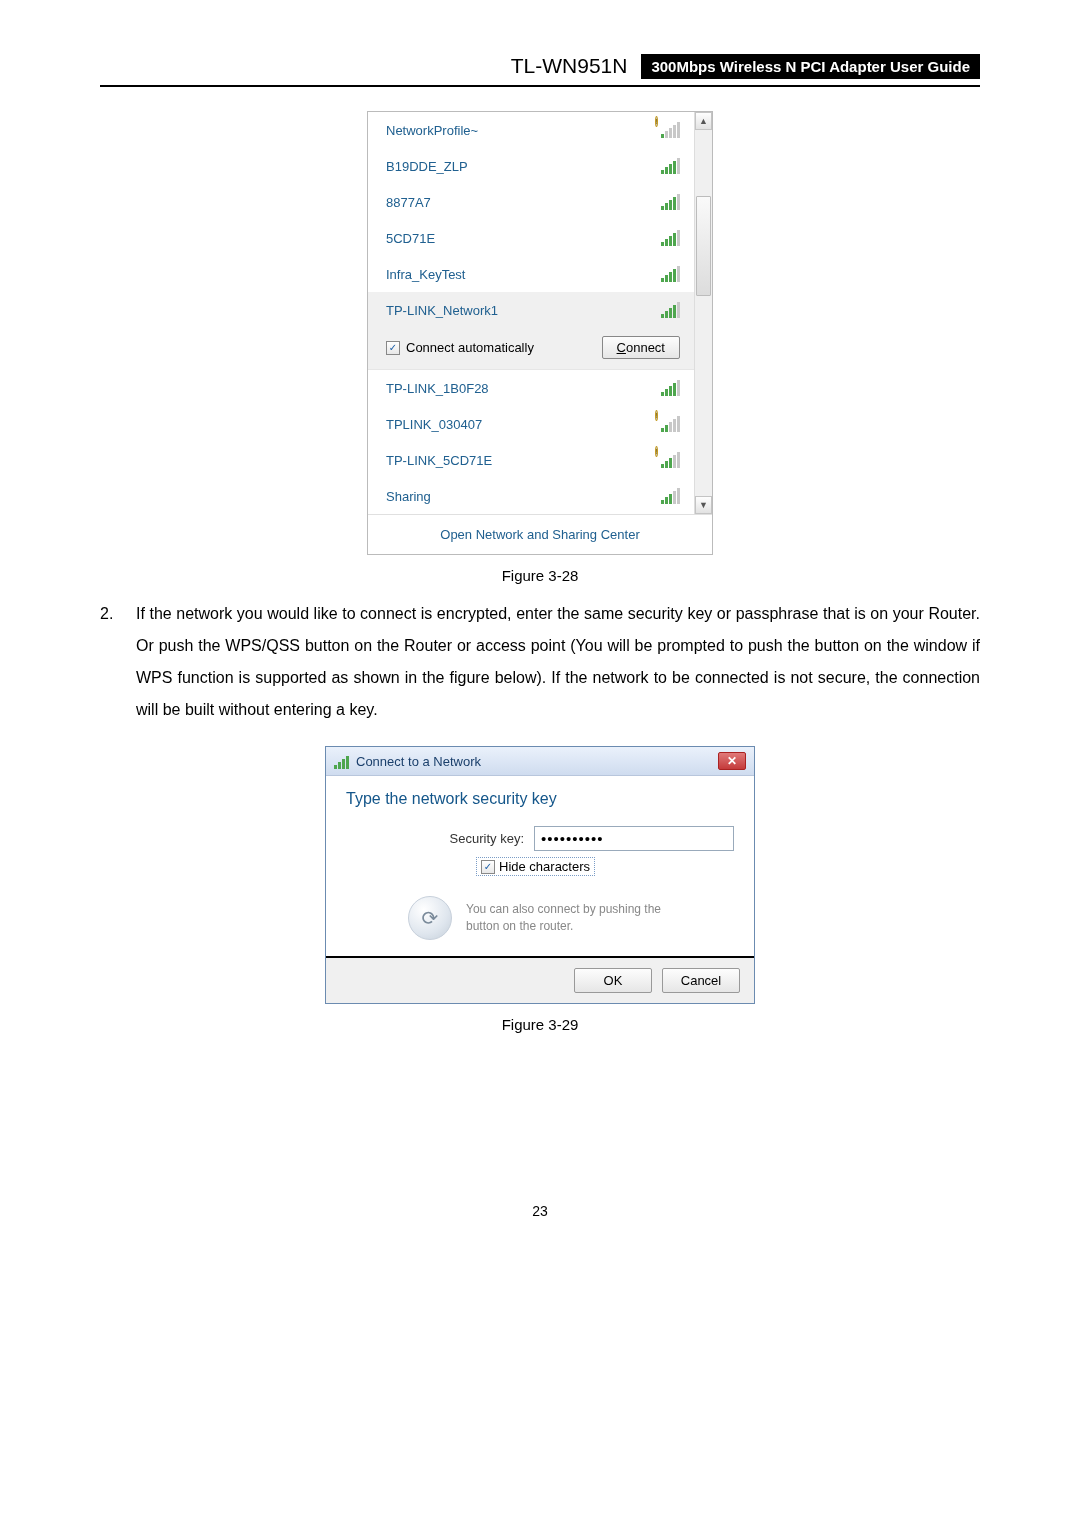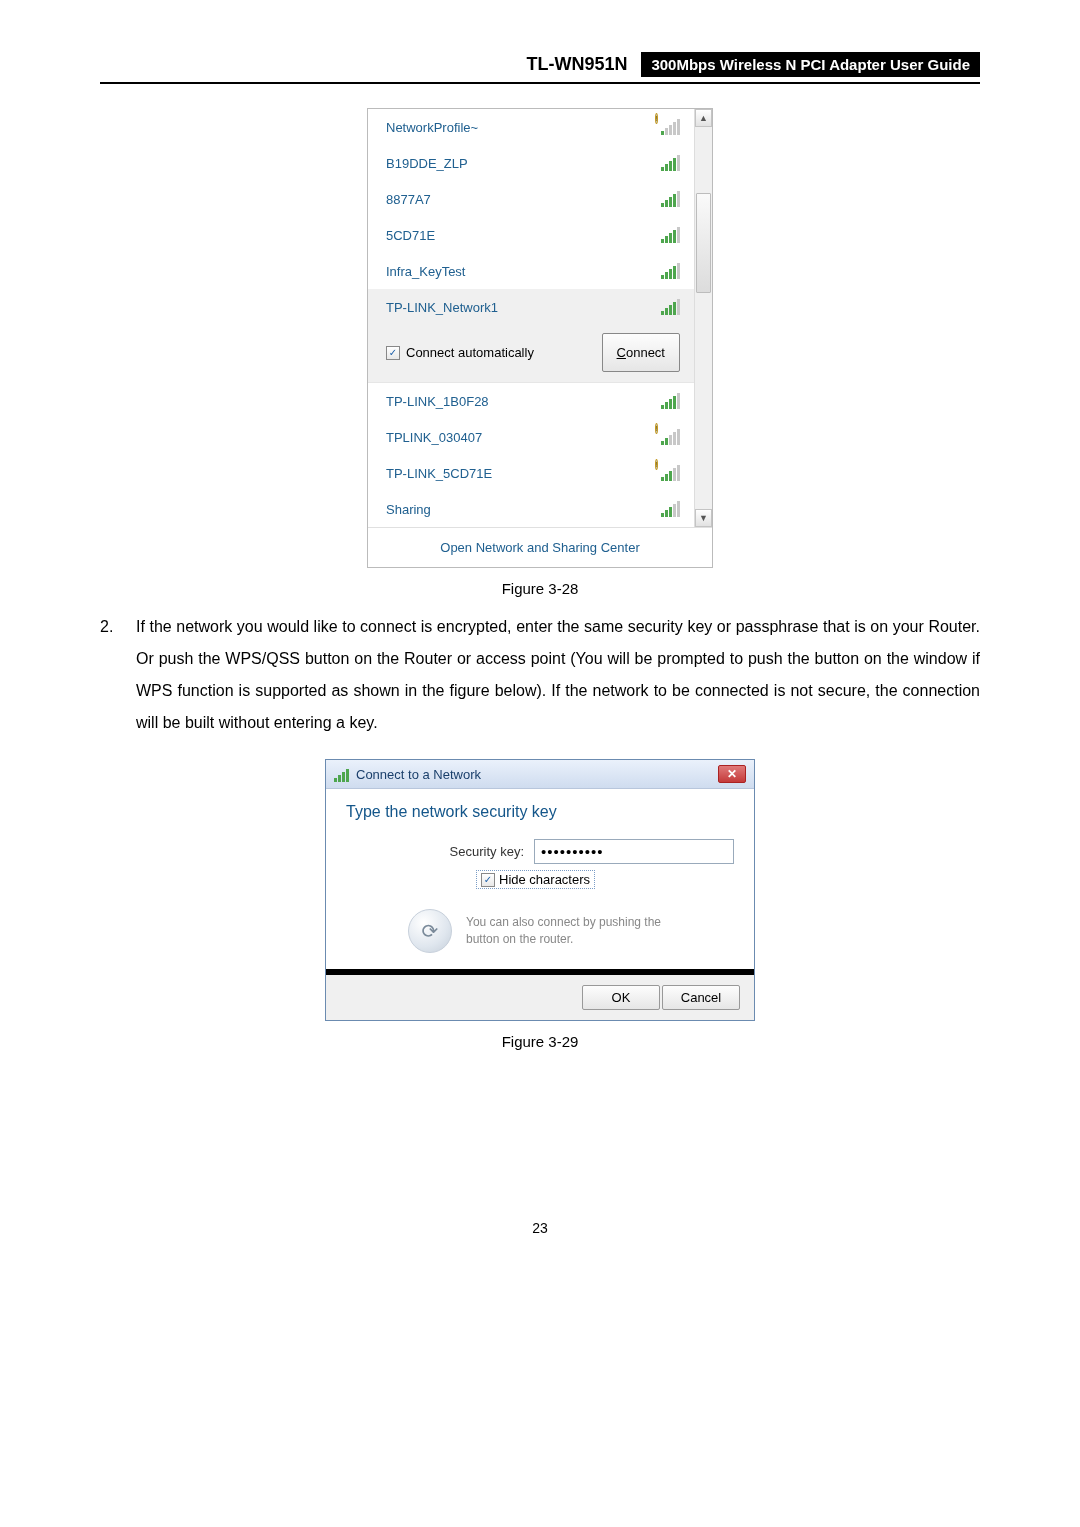--- a/index.html
+++ b/index.html
@@ -17,22 +17,22 @@
   .header-bar {
     border-bottom: 2px solid #000;
     padding-bottom: 3px;
     margin-bottom: 24px;
     text-align: right;
   }
   .header-inner {
     display: inline-block;
   }
   .model {
-    font-weight: bold;
-    font-size: 18px;
+    font-weight: normal;
+    font-size: 21px;
     padding: 4px 14px;
     display: inline-block;
     vertical-align: middle;
   }
   .guide-title {
     background: #000;
     color: #fff;
     font-weight: bold;
     font-size: 15px;
     padding: 4px 10px;
@@ -85,21 +85,21 @@
     width: 14px; height: 14px;
     border: 1px solid #888;
     background: linear-gradient(#fff,#e8e8e8);
     display: inline-flex;
     align-items: center; justify-content: center;
     font-size: 10px; color: #1a5ea8;
   }
   .btn-connect {
     border: 1px solid #888;
     background: linear-gradient(#fdfdfd,#e6e6e6);
-    padding: 11px 14px;
+    padding: 3px 14px;
     font-size: 13px;
     border-radius: 2px;
   }
   .btn-connect .ul { text-decoration: underline; }
   .signal {
     display: inline-flex;
     align-items: flex-end;
     gap: 1px;
     height: 16px;
     position: relative;
@@ -239,23 +239,23 @@
     width:44px; height:44px;
     border-radius:50%;
     background: radial-gradient(circle at 35% 30%, #fff, #dfe6ee 60%, #c4ced9);
     border:1px solid #c7d0db;
     display:flex; align-items:center; justify-content:center;
     font-size:20px; color:#7a8a9a;
   }
   .router-text { font-size:12px; color:#888; line-height:1.4; }
   .dlg-footer {
     background: #f0f0f0;
-    border-top: 6px solid #000000;
+    border-top: 2px solid #000000;
     padding: 10px 14px;
-    display:flex; justify-content:flex-end; gap:2px;
+    display:flex; justify-content:flex-end; gap:10px;
   }
   .dlg-btn {
     min-width: 78px;
     padding: 4px 14px;
     font-size: 13px;
     border: 1px solid #999;
     background: linear-gradient(#fdfdfd,#e6e6e6);
     border-radius: 2px;
   }
   .page-num {

